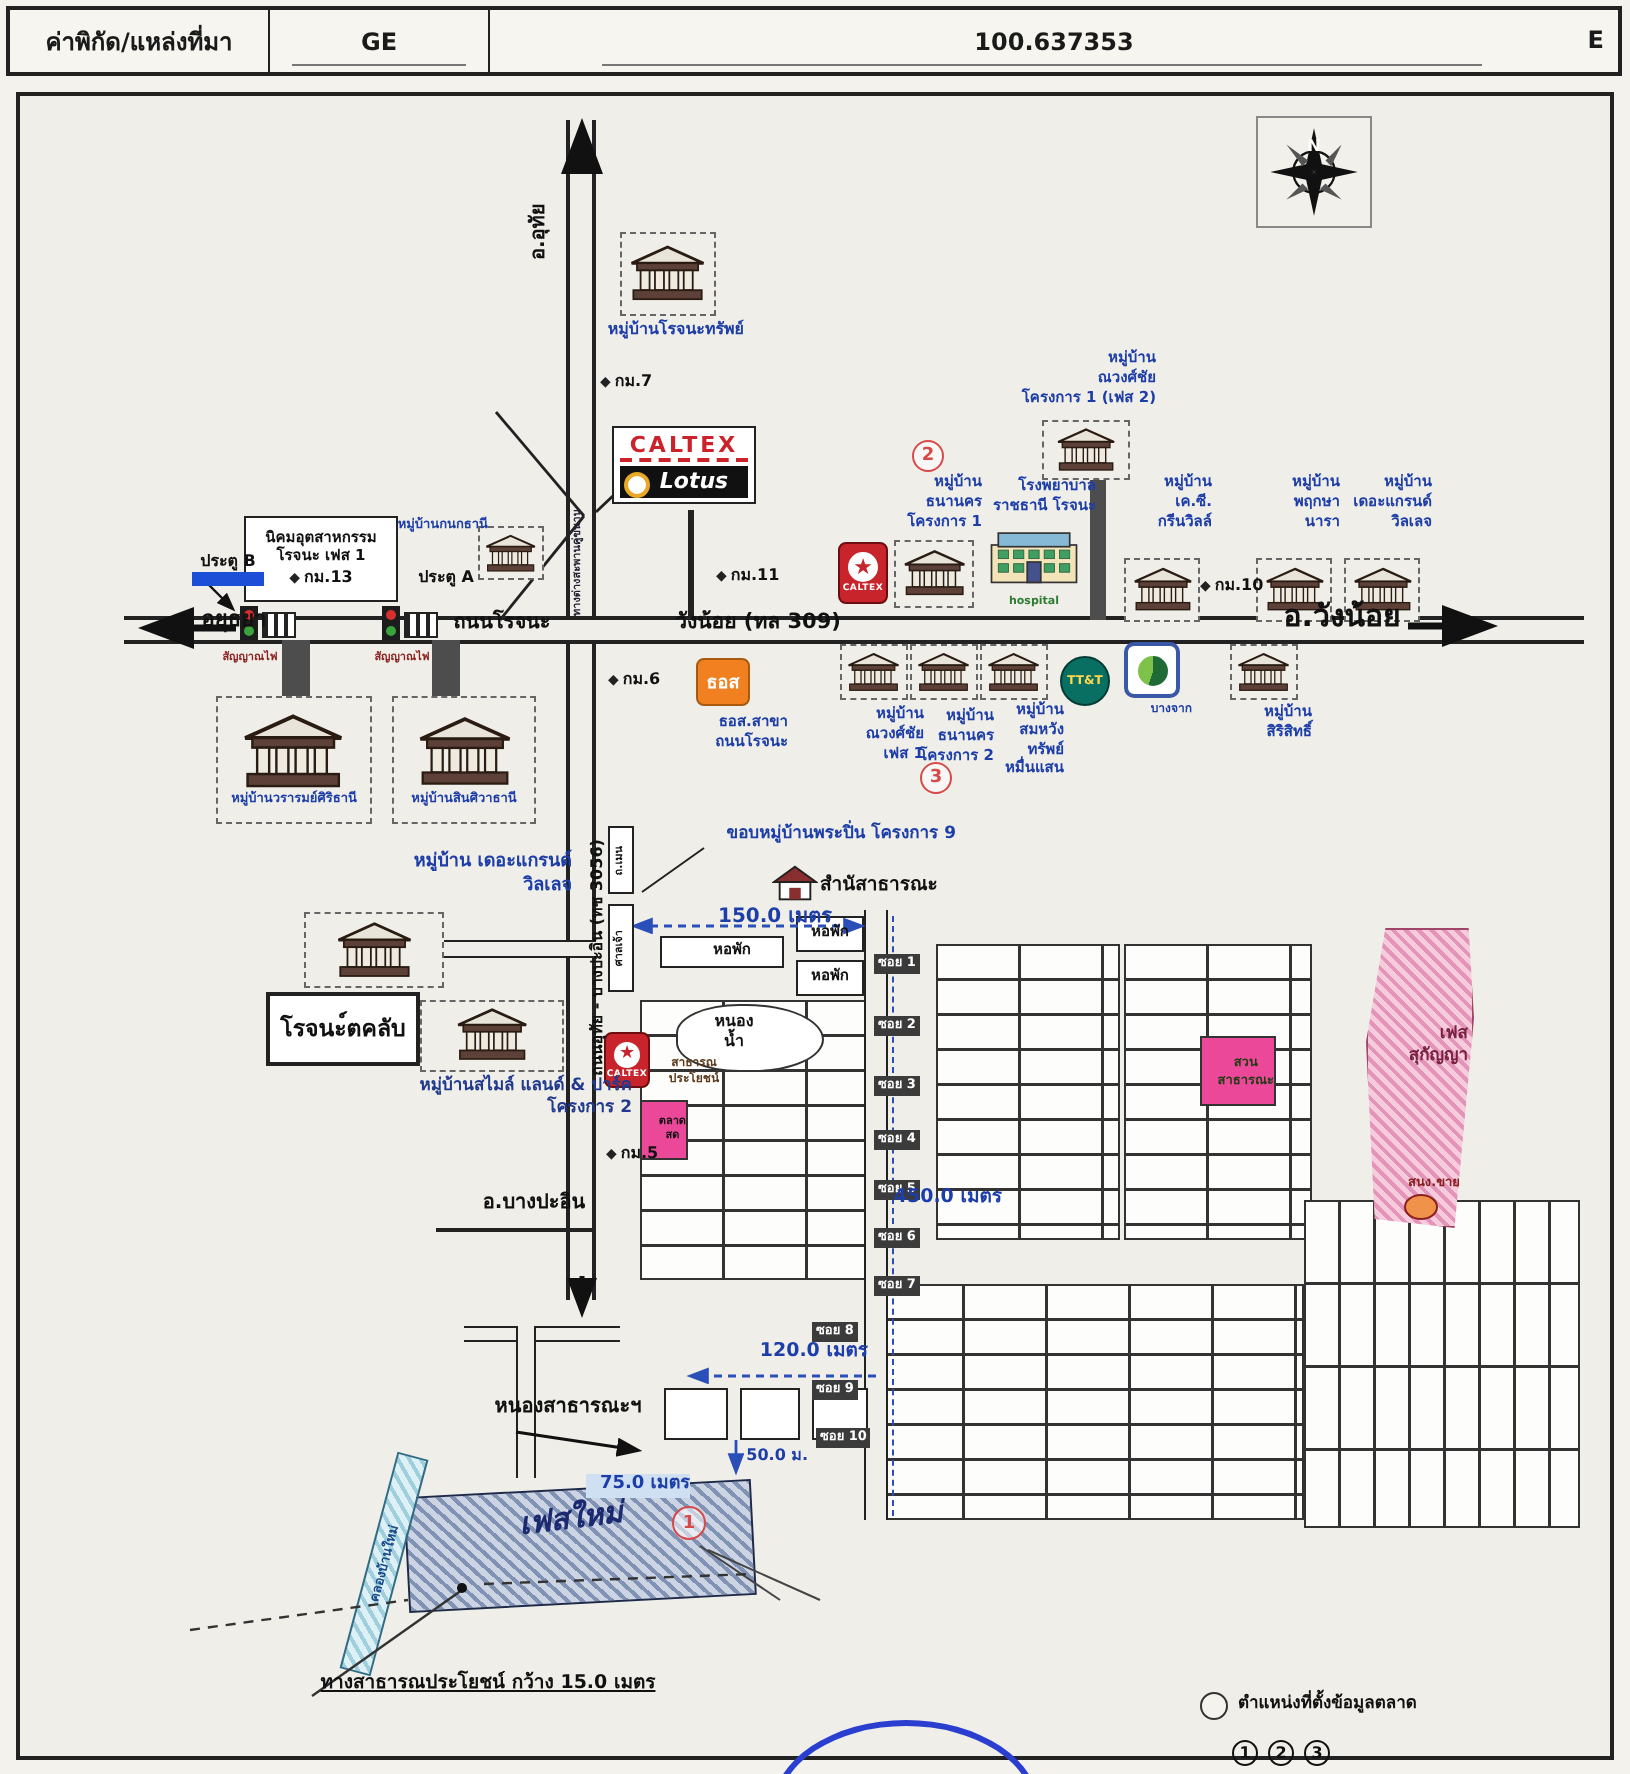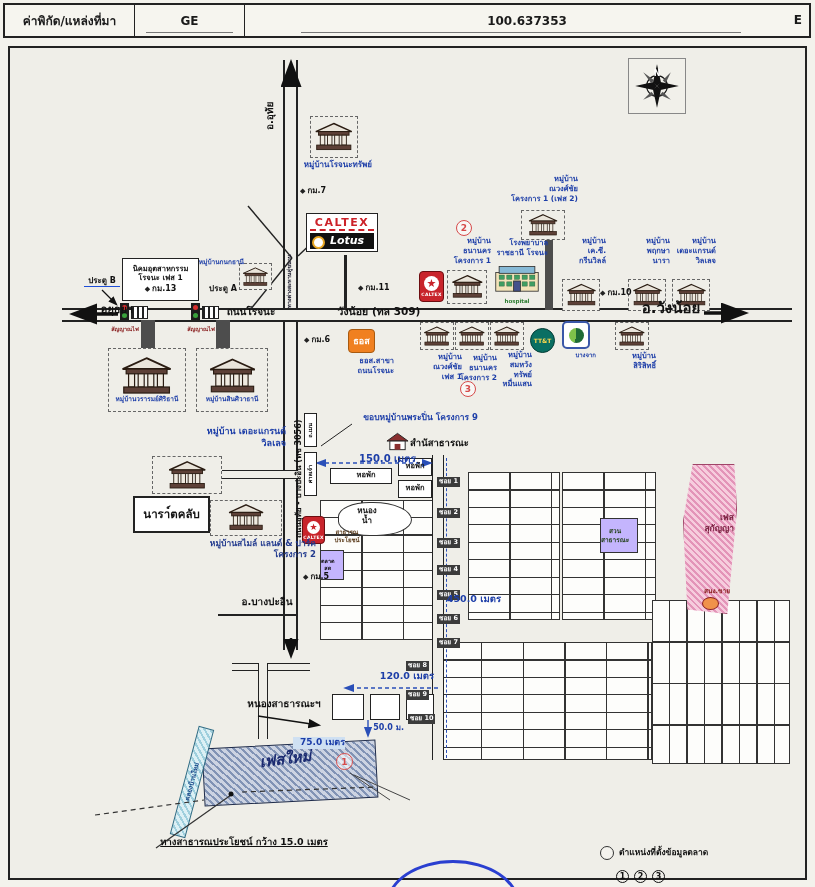--- a/index.html
+++ b/index.html
@@ -23,21 +23,21 @@
 .km{position:absolute;font-size:8px;font-weight:bold;color:#111;display:flex;align-items:center;gap:2px}
 .km::before{content:"◆";font-size:7px;color:#222}
 .cnum{position:absolute;border:1.6px solid #d64a4a;color:#d64a4a;border-radius:50%;display:flex;align-items:center;justify-content:center;font-size:9px;font-weight:bold;background:rgba(255,255,255,.55)}
 .soi{position:absolute;background:#3b3b3b;color:#fff;font-size:6.5px;font-weight:bold;line-height:1.5;padding:0 2px;white-space:nowrap}
 .tlight{position:absolute;width:9px;height:17px;background:#1c1c1c;display:flex;flex-direction:column;align-items:center;justify-content:space-evenly}
 .tlight i{width:5px;height:5px;border-radius:50%;display:block}
 .ladder{position:absolute;border:1px solid #222;background:repeating-linear-gradient(90deg,#222 0 2px,#fff 2px 5px)}
 .gridrows{position:absolute;background-color:#fdfdfb;background-image:repeating-linear-gradient(180deg,transparent 0 16px,#333 16px 17.5px),repeating-linear-gradient(90deg,transparent 0 40px,#333 40px 41.5px);border:1.5px solid #333}
 .gridcols{position:absolute;background-color:#fdfdfb;background-image:repeating-linear-gradient(90deg,transparent 0 16px,#333 16px 17.5px),repeating-linear-gradient(180deg,transparent 0 40px,#333 40px 41.5px);border:1.5px solid #333}
 .pinkz{position:absolute;background:repeating-linear-gradient(45deg,#e394b8 0 2px,#f6ccdd 2px 4.5px);border:1px solid #a04468;clip-path:polygon(18% 0,95% 0,100% 30%,82% 100%,8% 97%,0 38%)}
-.greenz{position:absolute;background:#c4b5fd;border:1.2px solid #333;display:flex;align-items:center;justify-content:flex-start}
+.greenz{position:absolute;background:#ec4899;border:1.2px solid #333;display:flex;align-items:center;justify-content:flex-end}
 .hatchnew{position:absolute;background:repeating-linear-gradient(45deg,#8193b5 0 2px,#ccd3e2 2px 5px);border:1.6px solid #1d2a4a}
 .band{position:absolute;background:repeating-linear-gradient(45deg,#9fcfdd 0 2px,#dcf0f5 2px 5px);border:1px solid #2f6c85;display:flex;align-items:center;justify-content:center}
 .pond{position:absolute;background:#fff;border:1.5px solid #333;border-radius:45% 55% 50% 45%}
 .caltex{position:absolute;background:#c8242b;border-radius:4px;border:1px solid #6d0d10;display:flex;flex-direction:column;align-items:center;justify-content:center;gap:1px}
 .caltex .disc{width:15px;height:15px;background:#fff;border-radius:50%;color:#c8242b;font-size:11px;line-height:15px;text-align:center}
 .caltex .ct{color:#fff;font-size:4.5px;font-weight:bold;letter-spacing:.3px}
 .tesco{position:absolute;border:1.5px solid #222;background:#fff;padding:2px 3px}
 .tescotop{color:#cc2229;font-weight:bold;font-size:11px;letter-spacing:1.5px;text-align:center;border-bottom:2px dashed #cc2229;line-height:1.2}
 .tescobot{margin-top:2px;background:#111;color:#fff;font-weight:bold;font-style:italic;font-size:11px;text-align:center;position:relative;padding-left:10px;line-height:1.4}
 .tescobot::before{content:"";position:absolute;left:2px;top:3px;width:9px;height:9px;border-radius:50%;background:#fff;border:2px solid #e9a825}
@@ -346,21 +346,21 @@
   <div class="wbox" style="left:304px;top:452px;width:13px;height:44px;display:flex;align-items:center;justify-content:center;border-width:1px">
       <span class="blk vlab" style="position:static;font-size:5.5px">ศาลเจ้า</span>
     </div>
 
   <div class="km" style="left:300px;top:184px">กม.7</div>
   <div class="km" style="left:358px;top:281px">กม.11</div>
   <div class="km" style="left:600px;top:286px">กม.10</div>
   <div class="km" style="left:304px;top:333px">กม.6</div>
   <div class="km" style="left:303px;top:570px">กม.5</div>
 
-  <div class="blk" style="left:84px;top:276px;width:36px;font-size:8px;border-bottom:1px solid #1d4ed8">ประตู B</div>
+  <div class="blk" style="left:96px;top:276px;width:36px;font-size:8px;border-bottom:7px solid #1d4ed8">ประตู B</div>
   <div class="blk" style="left:206px;top:284px;width:34px;font-size:8px">ประตู A</div>
 
   <div class="blue" style="left:298px;top:160px;width:74px;font-size:8px">หมู่บ้านโรจนะทรัพย์</div>
   <div class="blue" style="left:192px;top:258px;width:52px;font-size:6.5px">หมู่บ้านกนกธานี</div>
   <div class="blue" style="left:441px;top:236px;width:50px;font-size:7.5px">หมู่บ้าน
 ธนานคร
 โครงการ 1</div>
   <div class="blue" style="left:486px;top:238px;width:62px;font-size:7.5px">โรงพยาบาล
 ราชธานี โรจนะ</div>
   <div class="blue" style="left:488px;top:174px;width:90px;font-size:7.5px">หมู่บ้าน
@@ -389,21 +389,21 @@
 สมหวัง
 ทรัพย์
 หมื่นแสน</div>
   <div class="blue" style="left:610px;top:351px;width:46px;font-size:7.5px">หมู่บ้าน
 สิริสิทธิ์</div>
   <div class="blue" style="left:342px;top:356px;width:52px;font-size:7.5px">ธอส.สาขา
 ถนนโรจนะ</div>
   <div class="blue" style="left:346px;top:412px;width:132px;font-size:8.5px">ขอบหมู่บ้านพระปิ่น โครงการ 9</div>
 
   <div class="wbox" style="left:133px;top:496px;width:77px;height:37px;display:flex;align-items:center;justify-content:center;border-width:2px">
-    <span class="blk" style="position:static;font-size:11.5px">นารา์ตคลับ</span>
+    <span class="blk" style="position:static;font-size:11.5px">โรจนะ์ตคลับ</span>
   </div>
   <div class="blk" style="left:410px;top:437px;width:66px;font-size:9.5px;text-align:left">สำนัสาธารณะ</div>
   <div class="blk" style="left:350px;top:506px;width:34px;font-size:8px">หนอง
 น้ำ</div>
   <div class="blk" style="left:229px;top:698px;width:110px;font-size:10px">หนองสาธารณะฯ</div>
   <div class="blk" style="left:150px;top:836px;width:188px;font-size:9.5px;text-decoration:underline">ทางสาธารณประโยชน์ กว้าง 15.0 เมตร</div>
   <div class="blk" style="left:322px;top:528px;width:50px;font-size:6px;color:#5a3a1a">สาธารณ
 ประโยชน์</div>
   <div class="blk" style="left:348px;top:470px;width:36px;font-size:7.5px">หอพัก</div>
   <div class="blk" style="left:400px;top:461px;width:30px;font-size:7.5px">หอพัก</div>

